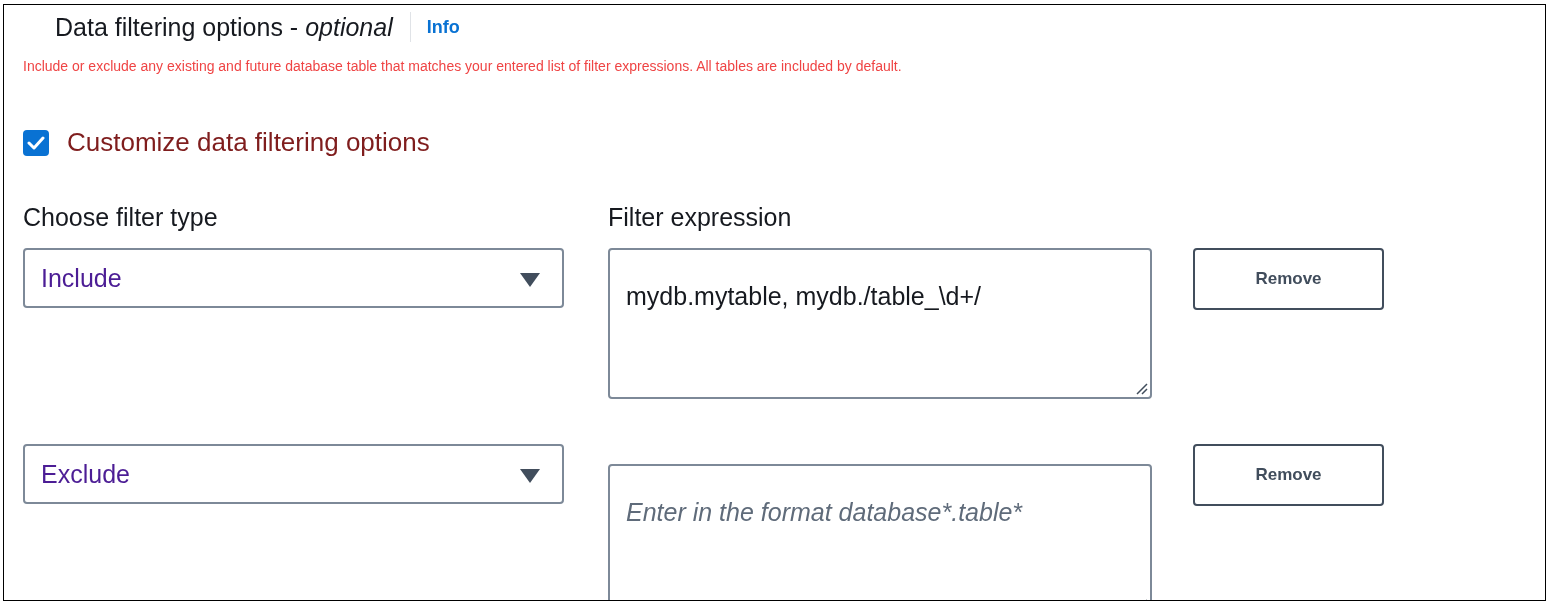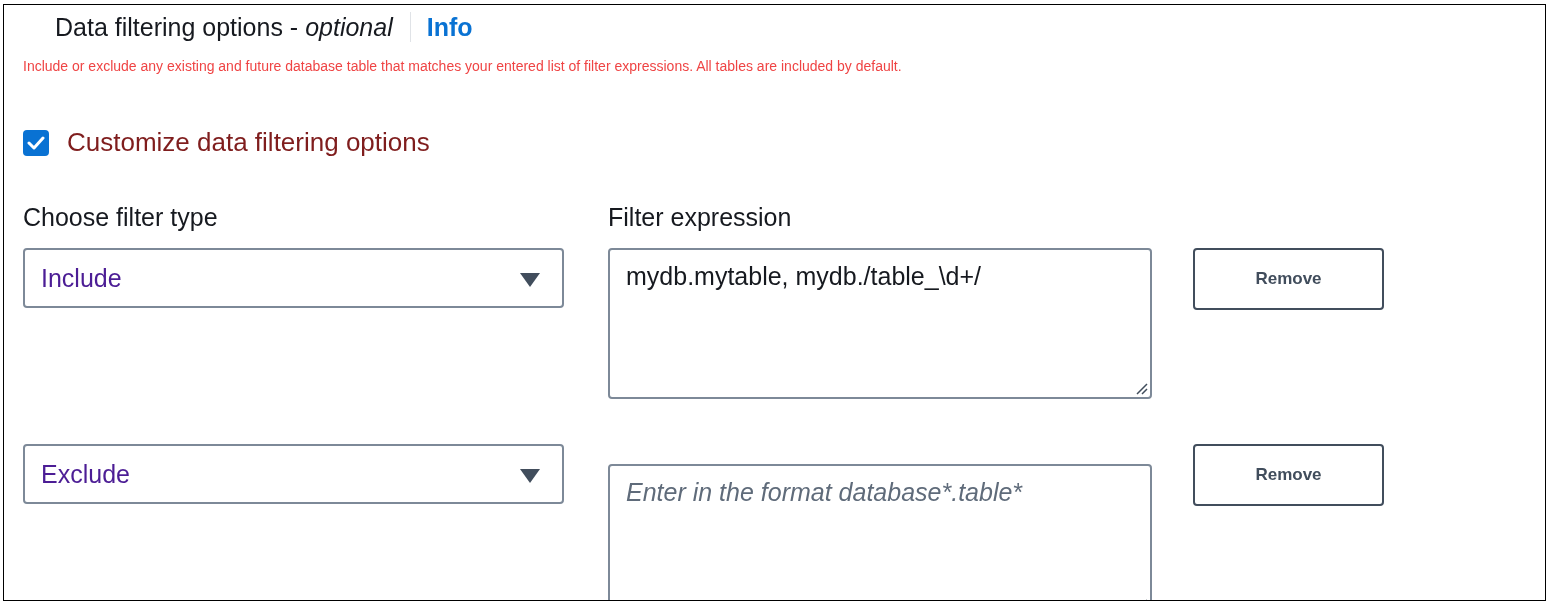--- a/index.html
+++ b/index.html
@@ -4,36 +4,36 @@
 <style>
   html, body { margin: 0; padding: 0; background: #ffffff; }
   body { width: 1552px; height: 604px; position: relative; overflow: hidden;
          font-family: "Liberation Sans", "DejaVu Sans", sans-serif; color: #16191f; }
   .frame { position: absolute; left: 3px; top: 4px; width: 1541px; height: 595px;
            border: 1px solid #000; box-sizing: content-box; overflow: hidden; background: #fff; }
   .header-row { position: absolute; left: 19px; top: 6px; display: flex; align-items: center; height: 32px; margin-left: 32px; }
   .title { font-size: 25px; color: #16191f; white-space: nowrap; }
   .title em { font-style: italic; }
   .divider { width: 1px; height: 30px; background: #e0e3e7; margin: 0 16px 0 17px; }
-  .info-link { font-size: 25px; font-weight: bold; color: #0972d3; text-decoration: none; }
+  .info-link { font-size: 18px; font-weight: bold; color: #0972d3; text-decoration: none; }
   .description { position: absolute; left: 19px; top: 46px; width: 1480px;
                  font-size: 14px; line-height: 31px; color: #ef4444; }
   .checkbox-row { position: absolute; left: 19px; top: 122px; display: flex; align-items: center; }
   .checkbox { width: 26px; height: 26px; border-radius: 4px; background: #0972d3;
               display: flex; align-items: center; justify-content: center; }
   .checkbox-label { font-size: 26px; margin-left: 18px; color: #7f1d1d; }
   .col-label { position: absolute; font-size: 25px; color: #16191f; top: 198px; }
   .select { position: absolute; left: 19px; width: 541px; height: 60px; border: 2px solid #7d8998;
             border-radius: 4px; box-sizing: border-box; display: flex; align-items: center;
             padding-left: 16px; font-size: 25px; color: #4c1d95; background: #fff; }
   .select .caret { position: absolute; right: 22px; top: 23px; width: 0; height: 0;
                    border-left: 10px solid transparent; border-right: 10px solid transparent;
                    border-top: 14px solid #414d5c; }
   .textarea { position: absolute; left: 604px; width: 544px; height: 151px; border: 2px solid #7d8998;
-              border-radius: 4px; box-sizing: border-box; padding: 12px 16px; font-size: 25px;
+              border-radius: 4px; box-sizing: border-box; padding: 32px 16px; font-size: 25px;
               color: #16191f; background: #fff; }
   .textarea.placeholder { color: #5f6b7a; font-style: italic; }
   .resize { position: absolute; right: 2px; bottom: 2px; width: 14px; height: 14px; }
   .remove-btn { position: absolute; left: 1189px; width: 191px; height: 62px; border: 2px solid #414d5c;
                 border-radius: 4px; box-sizing: border-box; background: #fff; display: flex;
                 align-items: center; justify-content: center; font-size: 17px; font-weight: bold;
                 color: #414d5c; }
 </style>
 </head>
 <body>

